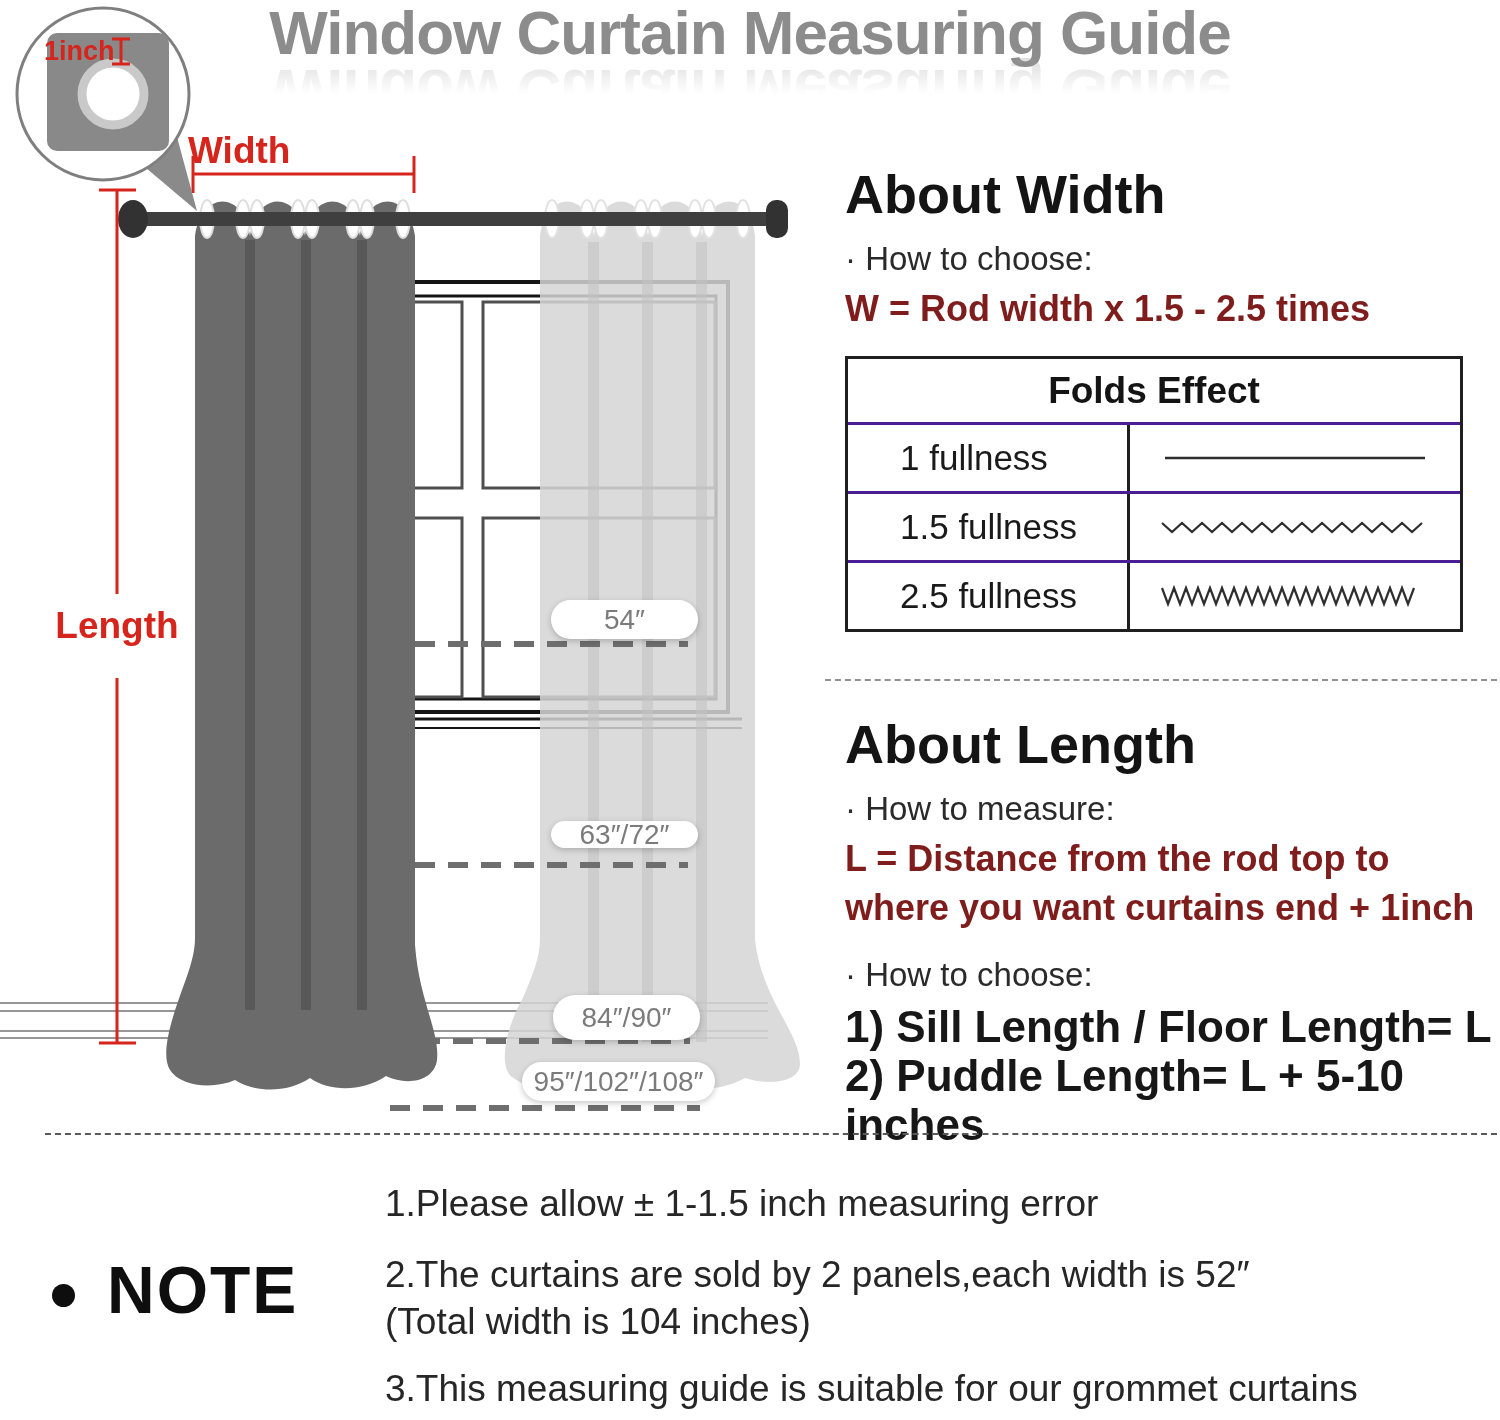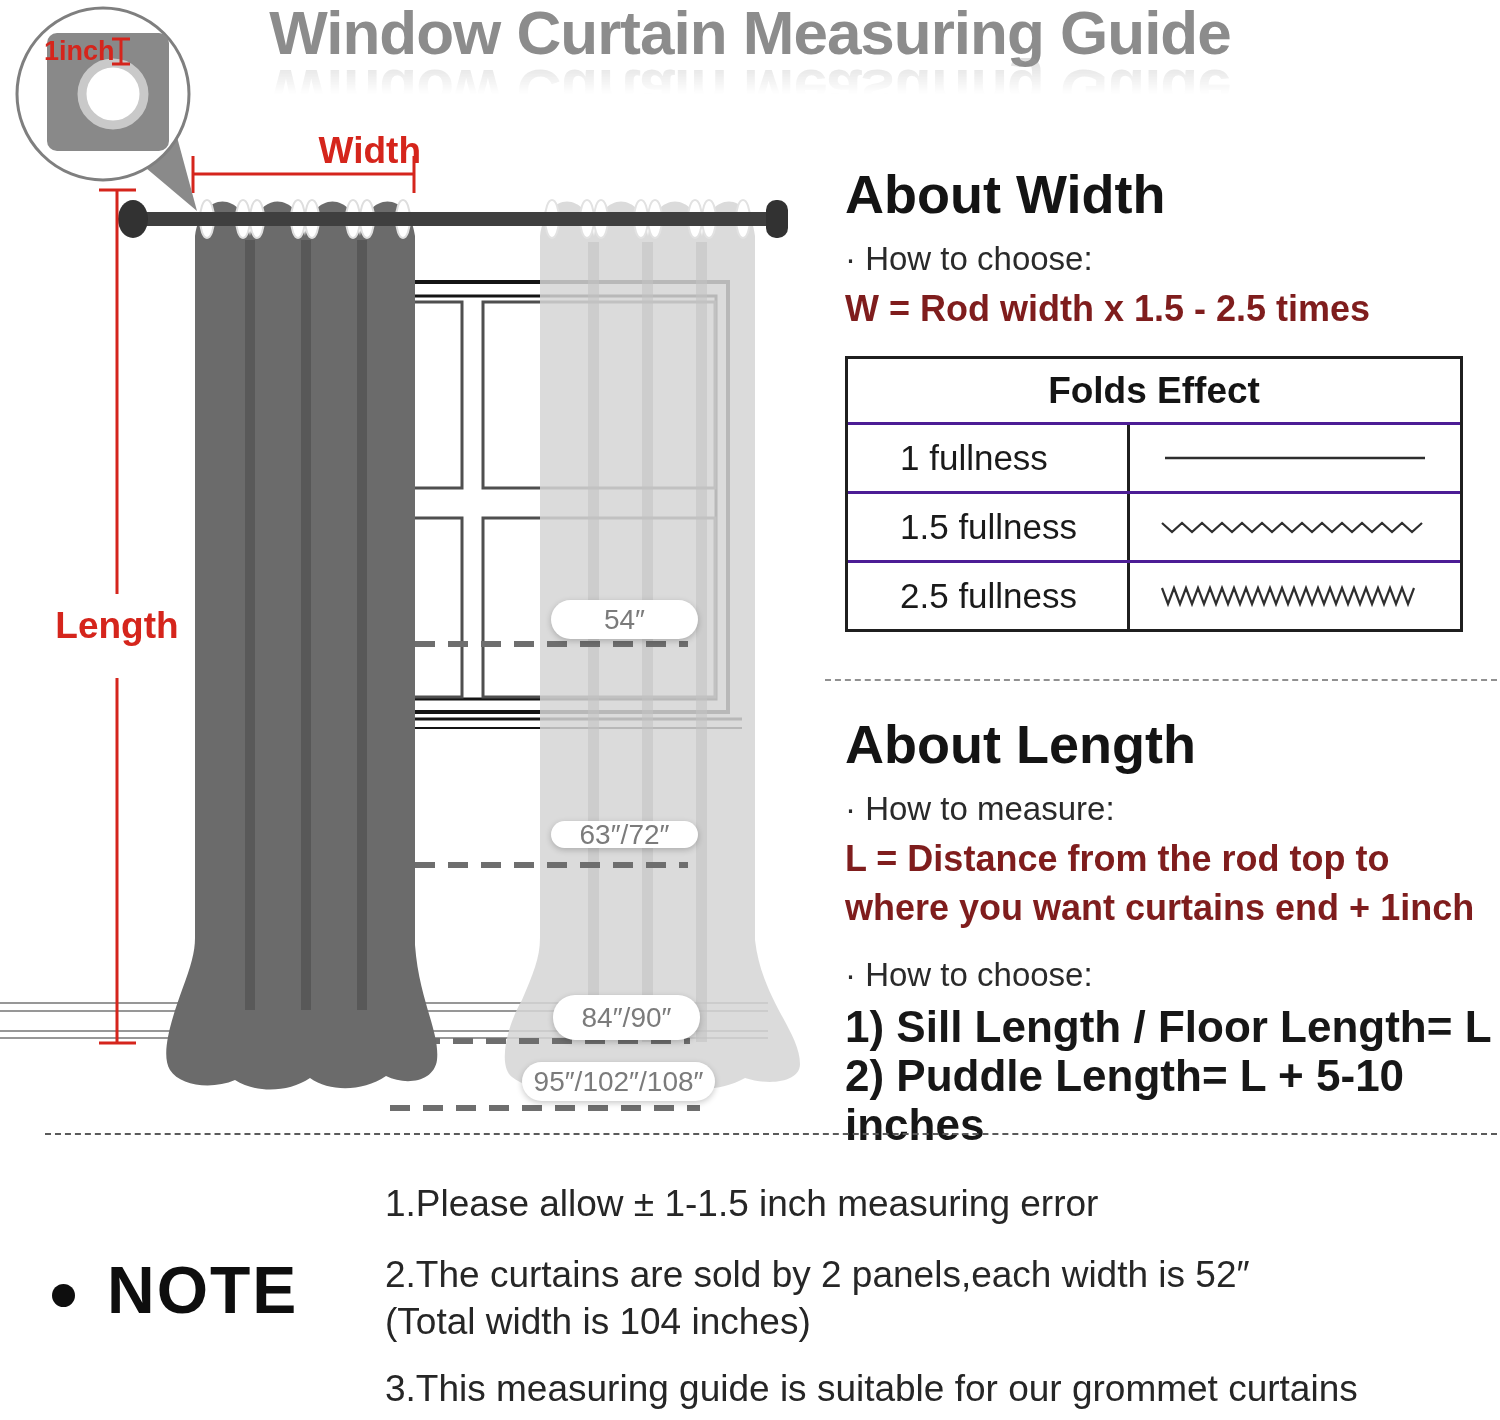--- a/index.html
+++ b/index.html
@@ -12,21 +12,21 @@
   .title-reflect{font-size:62px;font-weight:600;letter-spacing:-1px;color:#9a9a9a;line-height:66px;
     transform:scaleY(-1);opacity:.4;margin-top:-8px;
     -webkit-mask-image:linear-gradient(to top, rgba(0,0,0,.8) 0%, transparent 55%);
     mask-image:linear-gradient(to top, rgba(0,0,0,.8) 0%, transparent 55%);}
 
   
   .art{position:absolute;left:0;top:0;width:1500px;height:1420px;}
 
   
   .red-label{position:absolute;color:#d5251c;font-weight:600;}
-  .width-label{left:196px;top:130px;width:225px;text-align:right;font-size:37px;}
+  .width-label{left:188px;top:130px;width:225px;text-align:left;font-size:37px;}
   .length-label{left:37px;top:605px;width:160px;text-align:center;font-size:37px;}
   .inch-label{left:44px;top:36px;font-size:27px;}
 
   
   .pill{position:absolute;background:#fff;border-radius:22px;box-shadow:0 2px 6px rgba(0,0,0,.22);
     color:#7b7b7b;font-size:28px;display:flex;align-items:center;justify-content:center;}
   .pill-0{left:551px;top:600px;width:147px;height:39px;}
   .pill-1{left:551px;top:821px;width:147px;height:27px;}
   .pill-2{left:553px;top:995px;width:147px;height:45px;}
   .pill-3{left:522px;top:1062px;width:193px;height:39px;}

